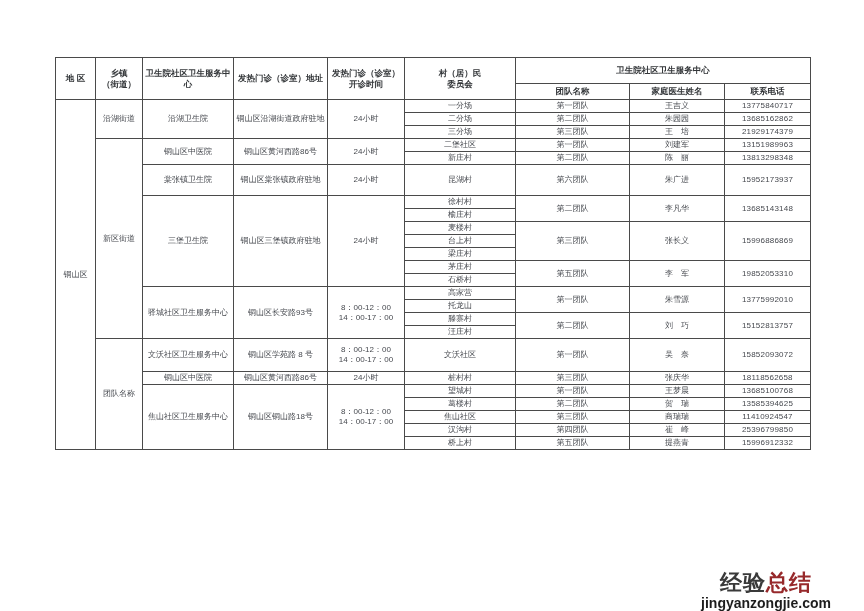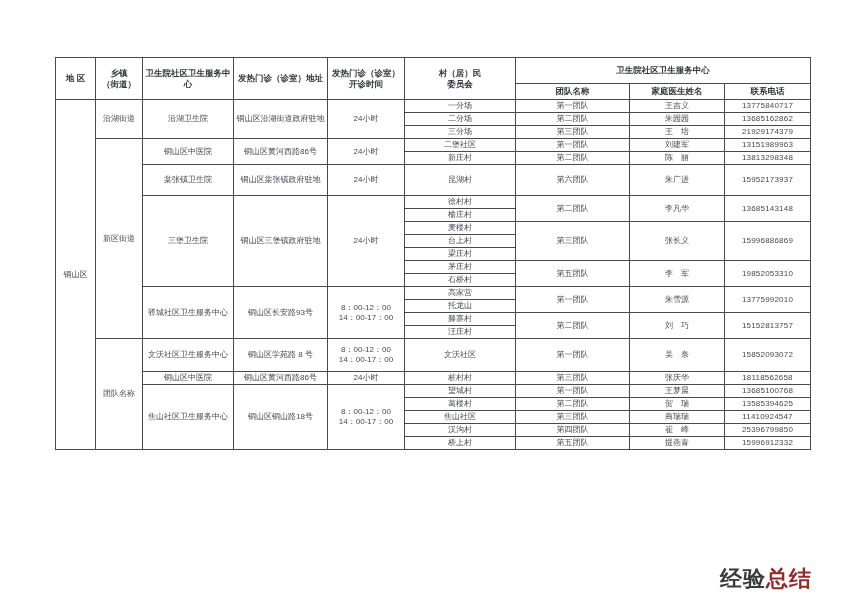--- a/index.html
+++ b/index.html
@@ -45,21 +45,21 @@
   tr.hdr-top { height: 26px; }
   tr.hdr-sub { height: 16px; }
   tbody tr { height: 13px; }
   td.phone { color: #50608c; letter-spacing: 0.2px; }
   td.time  { color: #50608c; }
   td.region { font-size: 8.5px; }
 
   .watermark {
     position: absolute;
     right: 8px;
-    bottom: 20px;
+    bottom: 0;
     width: 180px;
     text-align: center;
     line-height: 1.1;
   }
   .watermark .wm-line1 {
     font-size: 22px;
     font-weight: bold;
     letter-spacing: 1px;
     white-space: nowrap;
   }
@@ -266,15 +266,16 @@
             <td>第五团队</td>
             <td>提燕青</td>
             <td class="phone">15996912332</td>
           </tr>
         </tbody>
     </table>
   </div>
 
   <div class="watermark">
     <div class="wm-line1"><span class="wm-dark">经验</span><span class="wm-red">总结</span></div>
+    <div class="wm-line2">jingyanzongjie.com</div>
   </div>
 
 </div>
 
 </body></html>

